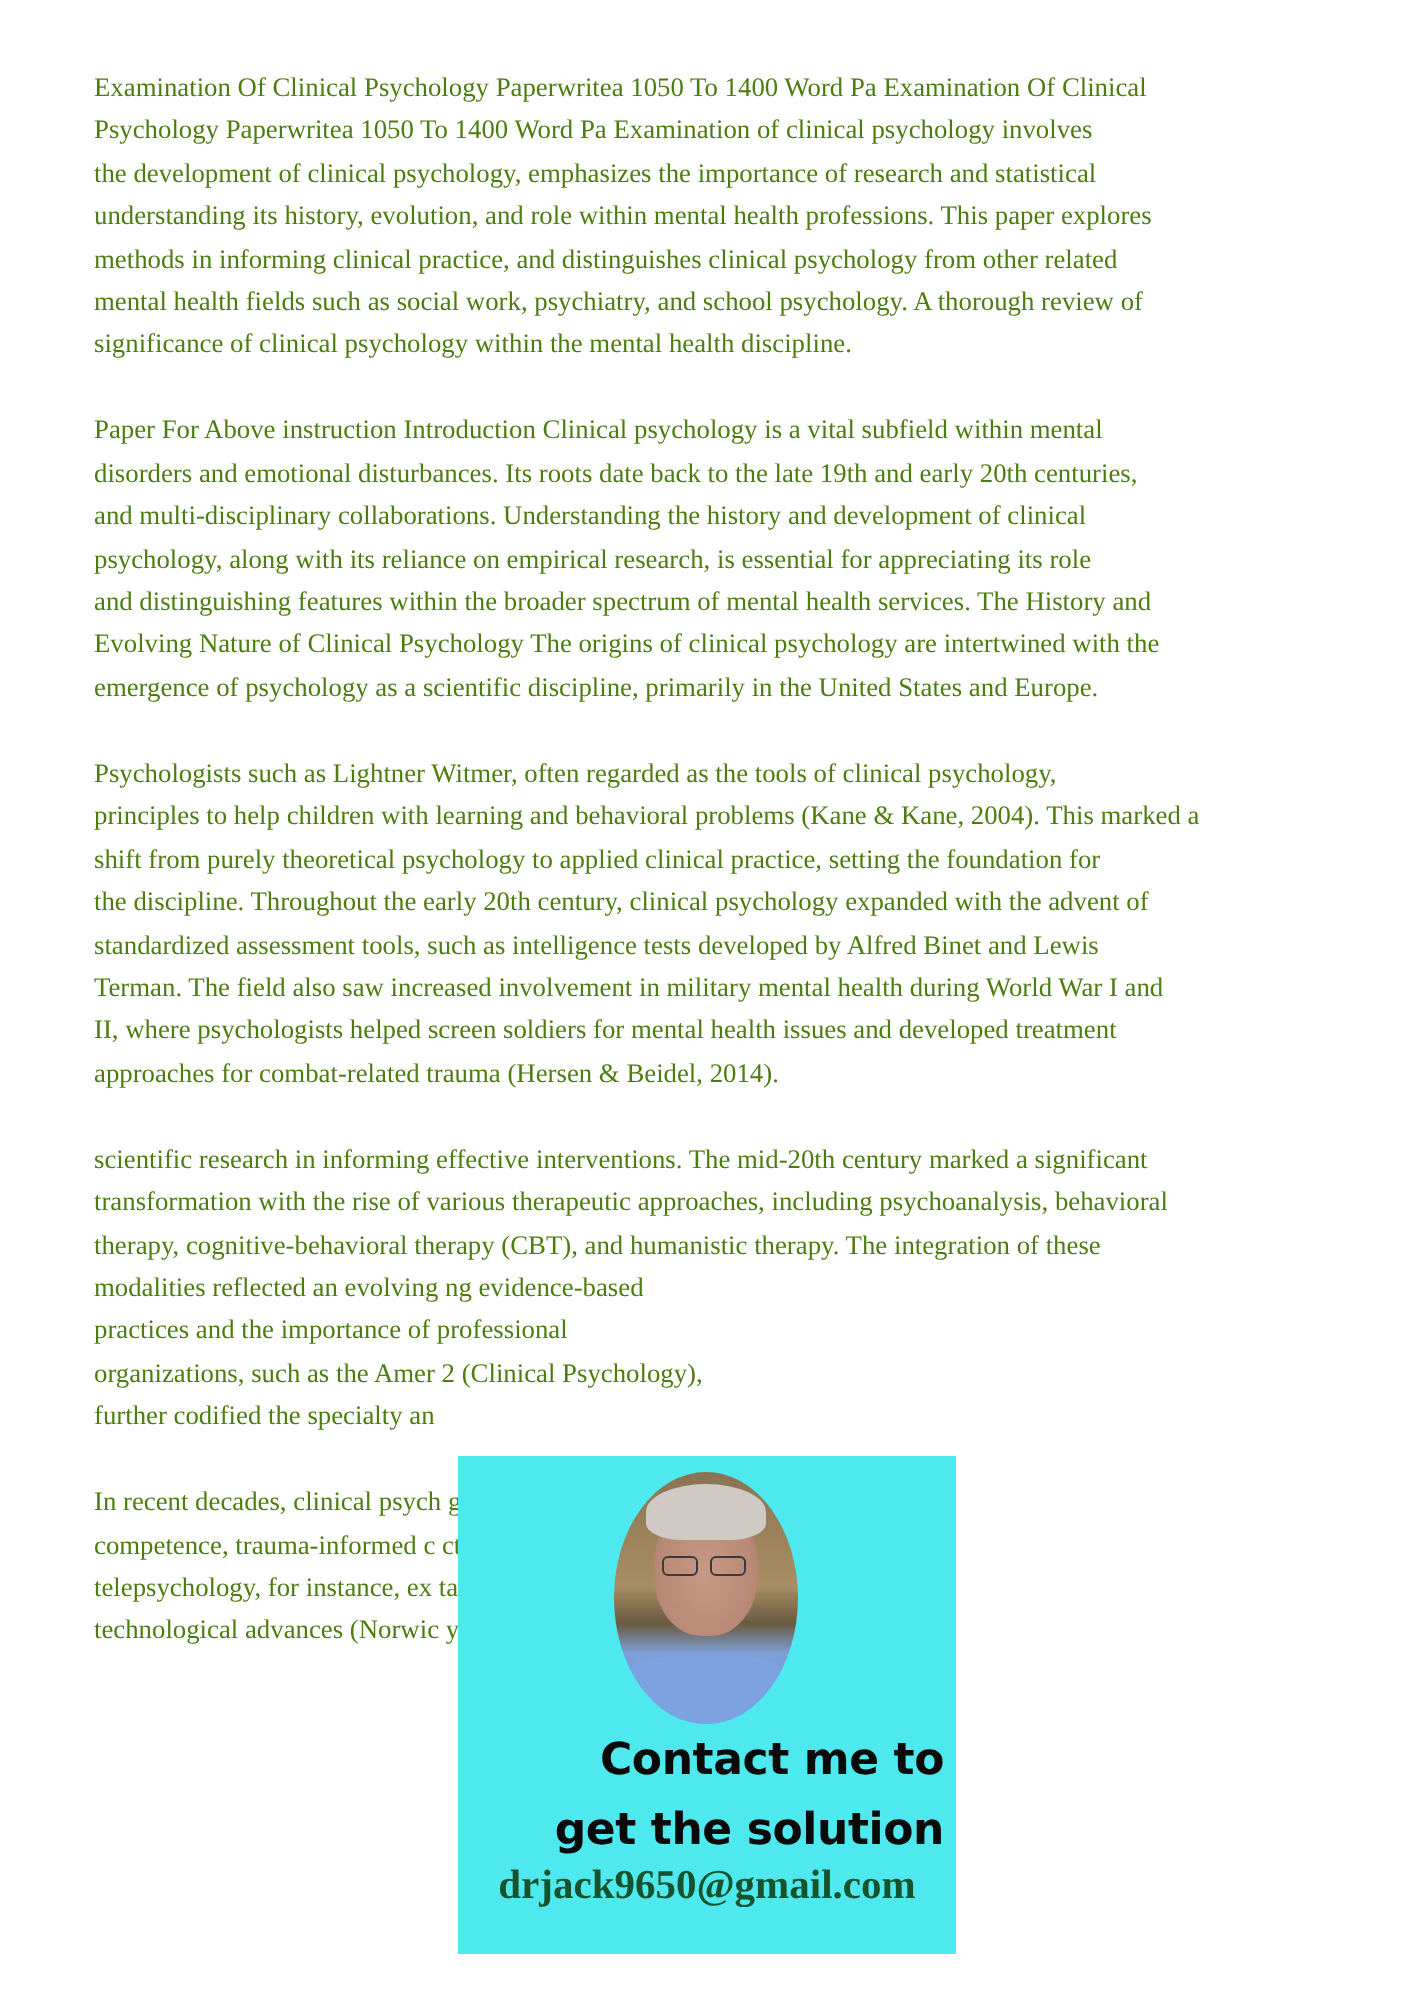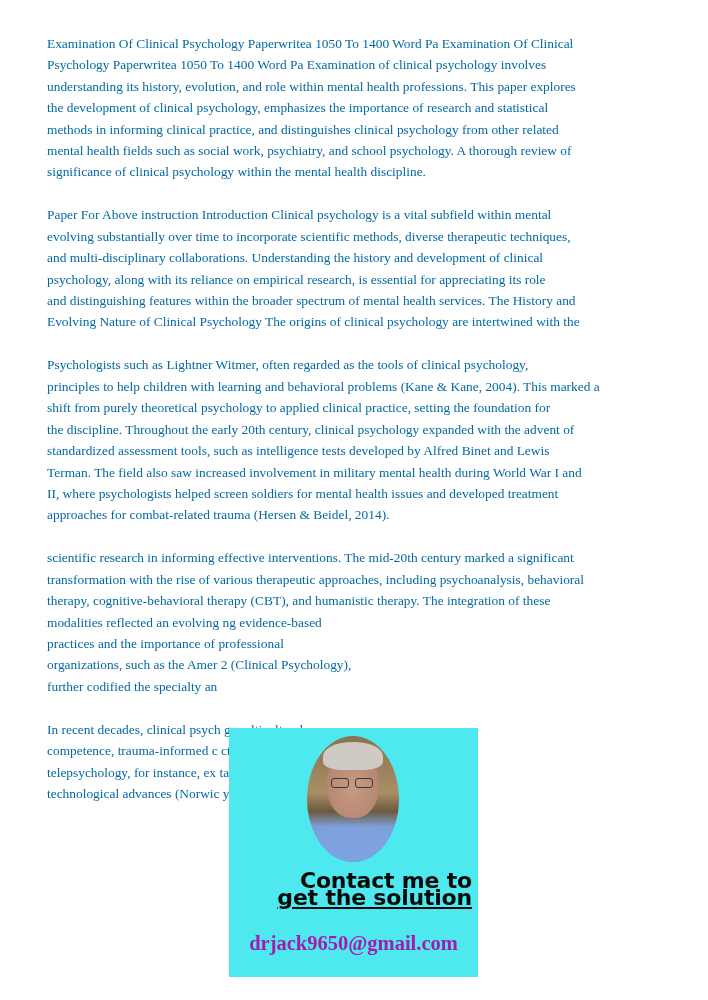--- a/index.html
+++ b/index.html
@@ -1,20 +1,20 @@
 <!DOCTYPE html>
 <html><head>
 <meta charset="utf-8">
 <style>
   html, body { margin: 0; padding: 0; background: #ffffff; }
   body { width: 708px; height: 1000px; position: relative; overflow: hidden; }
   .page {
     position: absolute; left: 47px; top: 33px; width: 600px;
     font-family: "Liberation Serif", "DejaVu Serif", serif;
-    font-size: 13.4px; line-height: 21.4px; color: #0369a1;
+    font-size: 13.4px; line-height: 21.4px; color: #4d7c0f;
   }
   .para { margin: 0 0 21.6px 0; }
   .line { display: block; white-space: nowrap; }
   .overlay {
     position: absolute; left: 229px; top: 728px; width: 249px; height: 249px;
     background: #4ee9ee;
   }
   .portrait {
     position: absolute; left: 78px; top: 8px; width: 92px; height: 126px;
     border-radius: 50%; overflow: hidden;
@@ -39,47 +39,48 @@
   .portrait .shirt {
     position: absolute; left: 4px; top: 92px; width: 84px; height: 40px;
     background: #7ea2e0; border-radius: 30% 30% 0 0;
   }
   .cta {
     position: absolute; left: 0; width: 243px; text-align: right;
     font-family: "DejaVu Sans", "Liberation Sans", sans-serif; font-weight: bold;
     font-size: 22px; color: #0a0a0a; letter-spacing: -0.2px;
   }
   .cta.l1 { top: 140px; }
-  .cta.l2 { top: 157px; text-decoration: underline; }
+  .cta.l2 { top: 175px; }
   .email {
     position: absolute; left: 0; top: 204px; width: 249px; text-align: center;
     font-family: "Liberation Serif", "DejaVu Serif", serif; font-weight: bold;
-    font-size: 20.5px; color: #a21caf;
+    font-size: 20.5px; color: #14532d;
   }
 </style>
 </head>
 <body>
 
 <div class="page">
   <div class="para">
     <span class="line">Examination Of Clinical Psychology Paperwritea 1050 To 1400 Word Pa Examination Of Clinical</span>
     <span class="line">Psychology Paperwritea 1050 To 1400 Word Pa Examination of clinical psychology involves</span>
+    <span class="line">the development of clinical psychology, emphasizes the importance of research and statistical</span>
     <span class="line">understanding its history, evolution, and role within mental health professions. This paper explores</span>
-    <span class="line">the development of clinical psychology, emphasizes the importance of research and statistical</span>
     <span class="line">methods in informing clinical practice, and distinguishes clinical psychology from other related</span>
     <span class="line">mental health fields such as social work, psychiatry, and school psychology. A thorough review of</span>
     <span class="line">significance of clinical psychology within the mental health discipline.</span>
   </div>
   <div class="para">
     <span class="line">Paper For Above instruction Introduction Clinical psychology is a vital subfield within mental</span>
-    <span class="line">evolving substantially over time to incorporate scientific methods, diverse therapeutic techniques,</span>
+    <span class="line">disorders and emotional disturbances. Its roots date back to the late 19th and early 20th centuries,</span>
     <span class="line">and multi-disciplinary collaborations. Understanding the history and development of clinical</span>
     <span class="line">psychology, along with its reliance on empirical research, is essential for appreciating its role</span>
     <span class="line">and distinguishing features within the broader spectrum of mental health services. The History and</span>
     <span class="line">Evolving Nature of Clinical Psychology The origins of clinical psychology are intertwined with the</span>
+    <span class="line">emergence of psychology as a scientific discipline, primarily in the United States and Europe.</span>
   </div>
   <div class="para">
     <span class="line">Psychologists such as Lightner Witmer, often regarded as the tools of clinical psychology,</span>
     <span class="line">principles to help children with learning and behavioral problems (Kane &amp; Kane, 2004). This marked a</span>
     <span class="line">shift from purely theoretical psychology to applied clinical practice, setting the foundation for</span>
     <span class="line">the discipline. Throughout the early 20th century, clinical psychology expanded with the advent of</span>
     <span class="line">standardized assessment tools, such as intelligence tests developed by Alfred Binet and Lewis</span>
     <span class="line">Terman. The field also saw increased involvement in military mental health during World War I and</span>
     <span class="line">II, where psychologists helped screen soldiers for mental health issues and developed treatment</span>
     <span class="line">approaches for combat-related trauma (Hersen &amp; Beidel, 2014).</span>

